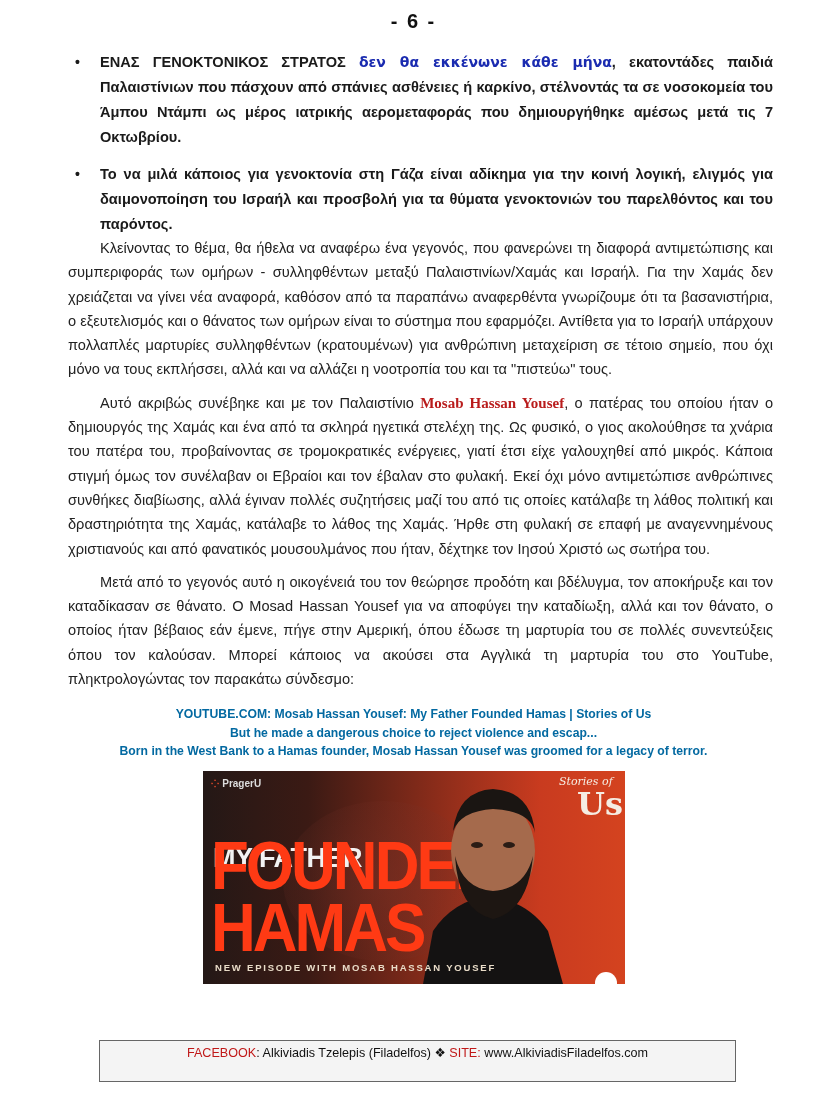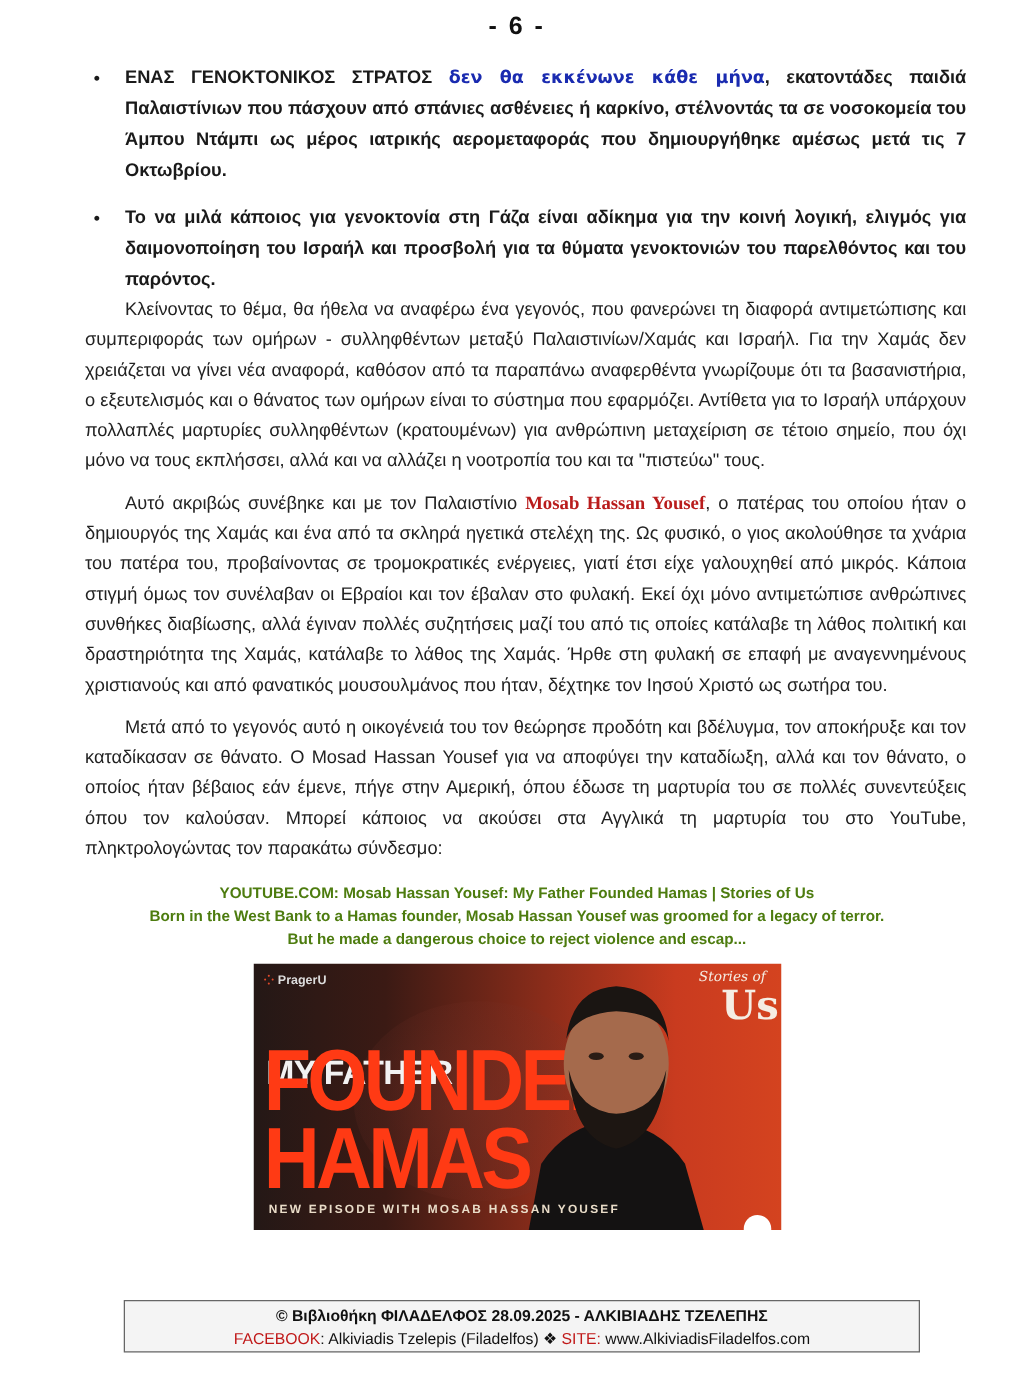--- a/index.html
+++ b/index.html
@@ -21,21 +21,21 @@
   }
   .blue-em { color: #1a2bb0; font-family: "DejaVu Sans", sans-serif; font-size: 14px; }
   .body-text { position: absolute; top: 233px; left: 68px; width: 705px; }
   .body-text p {
     margin: 3px 0 9px 0; font-size: 14.6px; line-height: 24.3px; text-align: justify;
     text-indent: 32px; color: #222;
   }
   .body-text strong { font-family: Liberation Serif, serif; font-size: 15px; color: #b91c1c; }
   .yt-block {
     position: absolute; top: 705px; left: 40px; width: 747px; text-align: center;
-    color: #4d7c0f; font-weight: bold; font-size: 12.2px; line-height: 18.6px;
+    color: #0369a1; font-weight: bold; font-size: 12.2px; line-height: 18.6px;
   }
   .thumb {
     position: absolute; top: 771px; left: 203px; width: 422px; height: 213px; overflow: hidden;
     background: linear-gradient(90deg, #241816 0%, #3b1a14 25%, #8a2c1a 55%, #c93b1f 80%, #d4431f 100%);
     text-align: right;
   }
   .thumb .glow {
     position: absolute; left: 80px; top: 30px; width: 200px; height: 160px; border-radius: 50%;
     background: radial-gradient(ellipse at center, rgba(120,50,40,0.45), rgba(0,0,0,0));
   }
@@ -76,22 +76,22 @@
 </ul>
 
 <div class="body-text">
   <p>Κλείνοντας το θέμα, θα ήθελα να αναφέρω ένα γεγονός, που φανερώνει τη διαφορά αντιμετώπισης και συμπεριφοράς των ομήρων - συλληφθέντων μεταξύ Παλαιστινίων/Χαμάς και Ισραήλ. Για την Χαμάς δεν χρειάζεται να γίνει νέα αναφορά, καθόσον από τα παραπάνω αναφερθέντα γνωρίζουμε ότι τα βασανιστήρια, ο εξευτελισμός και ο θάνατος των ομήρων είναι το σύστημα που εφαρμόζει. Αντίθετα για το Ισραήλ υπάρχουν πολλαπλές μαρτυρίες συλληφθέντων (κρατουμένων) για ανθρώπινη μεταχείριση σε τέτοιο σημείο, που όχι μόνο να τους εκπλήσσει, αλλά και να αλλάζει η νοοτροπία του και τα "πιστεύω" τους.</p>
   <p><span>Αυτό ακριβώς συνέβηκε και με τον Παλαιστίνιο </span><strong>Mosab Hassan Yousef</strong><span>, ο πατέρας του οποίου ήταν ο δημιουργός της Χαμάς και ένα από τα σκληρά ηγετικά στελέχη της. Ως φυσικό, ο γιος ακολούθησε τα χνάρια του πατέρα του, προβαίνοντας σε τρομοκρατικές ενέργειες, γιατί έτσι είχε γαλουχηθεί από μικρός. Κάποια στιγμή όμως τον συνέλαβαν οι Εβραίοι και τον έβαλαν στο φυλακή. Εκεί όχι μόνο αντιμετώπισε ανθρώπινες συνθήκες διαβίωσης, αλλά έγιναν πολλές συζητήσεις μαζί του από τις οποίες κατάλαβε τη λάθος πολιτική και δραστηριότητα της Χαμάς, κατάλαβε το λάθος της Χαμάς. Ήρθε στη φυλακή σε επαφή με αναγεννημένους χριστιανούς και από φανατικός μουσουλμάνος που ήταν, δέχτηκε τον Ιησού Χριστό ως σωτήρα του.</span></p>
   <p>Μετά από το γεγονός αυτό η οικογένειά του τον θεώρησε προδότη και βδέλυγμα, τον αποκήρυξε και τον καταδίκασαν σε θάνατο. Ο Mosad Hassan Yousef για να αποφύγει την καταδίωξη, αλλά και τον θάνατο, ο οποίος ήταν βέβαιος εάν έμενε, πήγε στην Αμερική, όπου έδωσε τη μαρτυρία του σε πολλές συνεντεύξεις όπου τον καλούσαν. Μπορεί κάποιος να ακούσει στα Αγγλικά τη μαρτυρία του στο YouTube, πληκτρολογώντας τον παρακάτω σύνδεσμο:</p>
 </div>
 
 <div class="yt-block">
   <div>YOUTUBE.COM:  Mosab Hassan Yousef: My Father Founded Hamas | Stories of Us</div>
+  <div>But he made a dangerous choice to reject violence and escap...</div>
   <div>Born in the West Bank to a Hamas founder, Mosab Hassan Yousef was groomed for a legacy of terror.</div>
-  <div>But he made a dangerous choice to reject violence and escap...</div>
 </div>
 
 <div class="thumb">
   <div class="glow"></div>
   <div class="prager"><span class="pdot">⁘</span><span>PragerU</span></div>
   <div class="line1">MY FATHER</div>
   <div class="line2">FOUNDED</div>
   <div class="line3">HAMAS</div>
   <svg class="person" viewBox="0 0 170 213">
     <path d="M20 213 L30 160 Q50 130 85 125 Q125 130 145 160 L160 213 Z" fill="#141212"></path>
@@ -103,15 +103,14 @@
   </svg>
   <div class="episode">NEW EPISODE WITH MOSAB HASSAN YOUSEF</div>
   <div class="stories">
     <span class="s1">Stories of</span>
     <span class="s2">Us</span>
   </div>
   <div class="playdot"></div>
 </div>
 
 <div class="footer">
-  <div class="row1">© Βιβλιοθήκη ΦΙΛΑΔΕΛΦΟΣ 28.09.2025 - ΑΛΚΙΒΙΑΔΗΣ ΤΖΕΛΕΠΗΣ</div>
   <div class="row2"><span class="red">FACEBOOK</span><span>: Alkiviadis Tzelepis (Filadelfos) </span><span>❖</span><span class="red"> SITE:</span><span> www.AlkiviadisFiladelfos.com</span></div>
 </div>
 
 </body></html>

